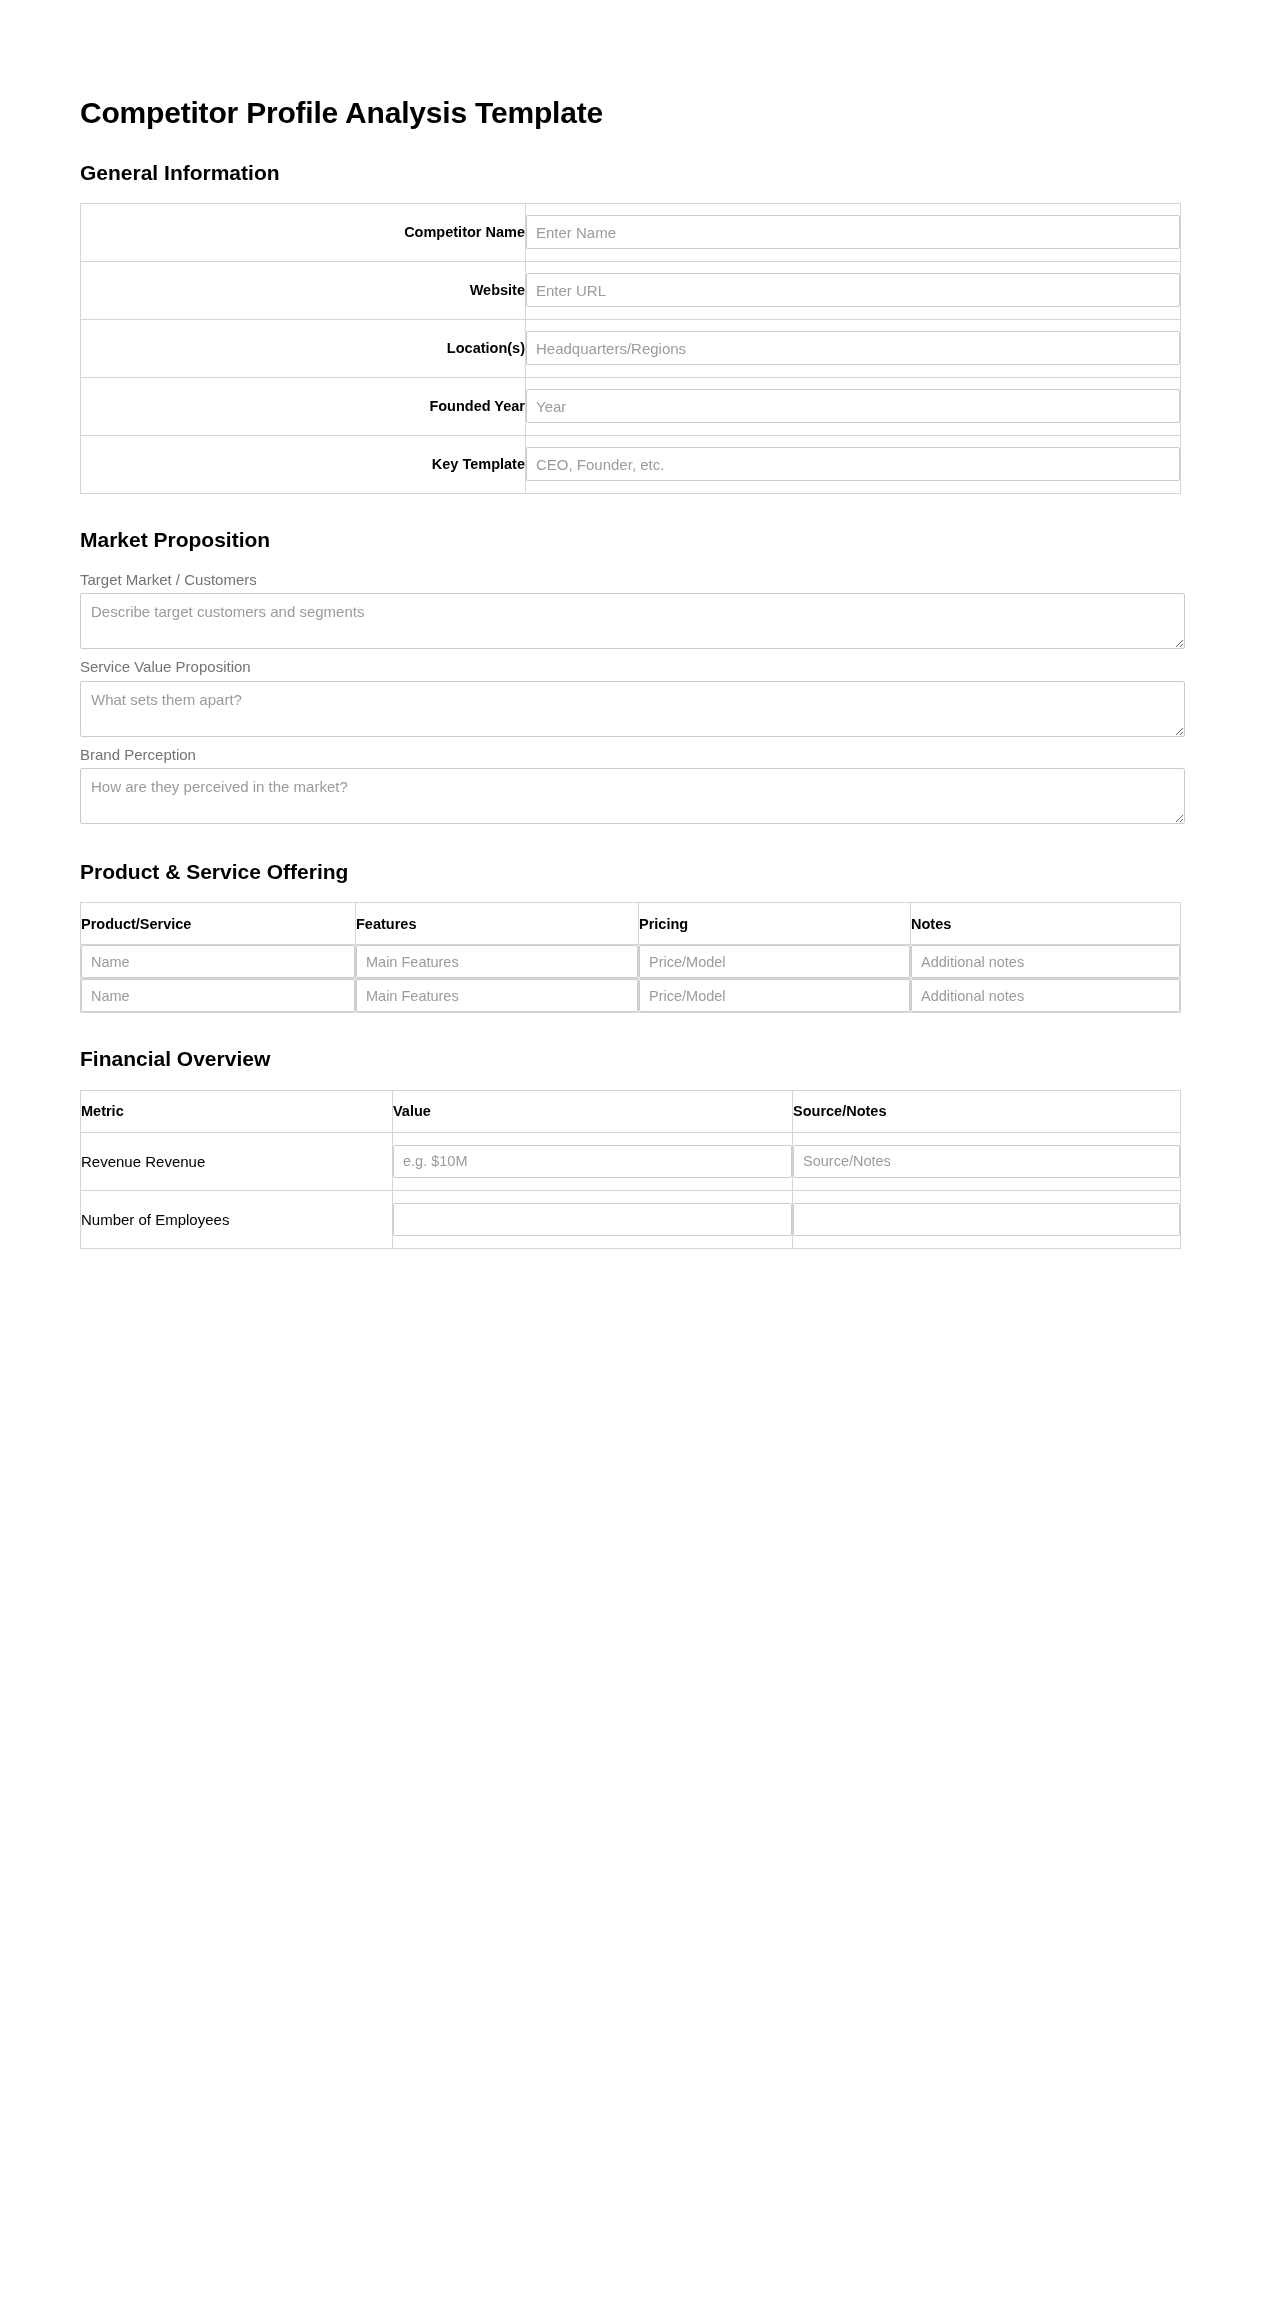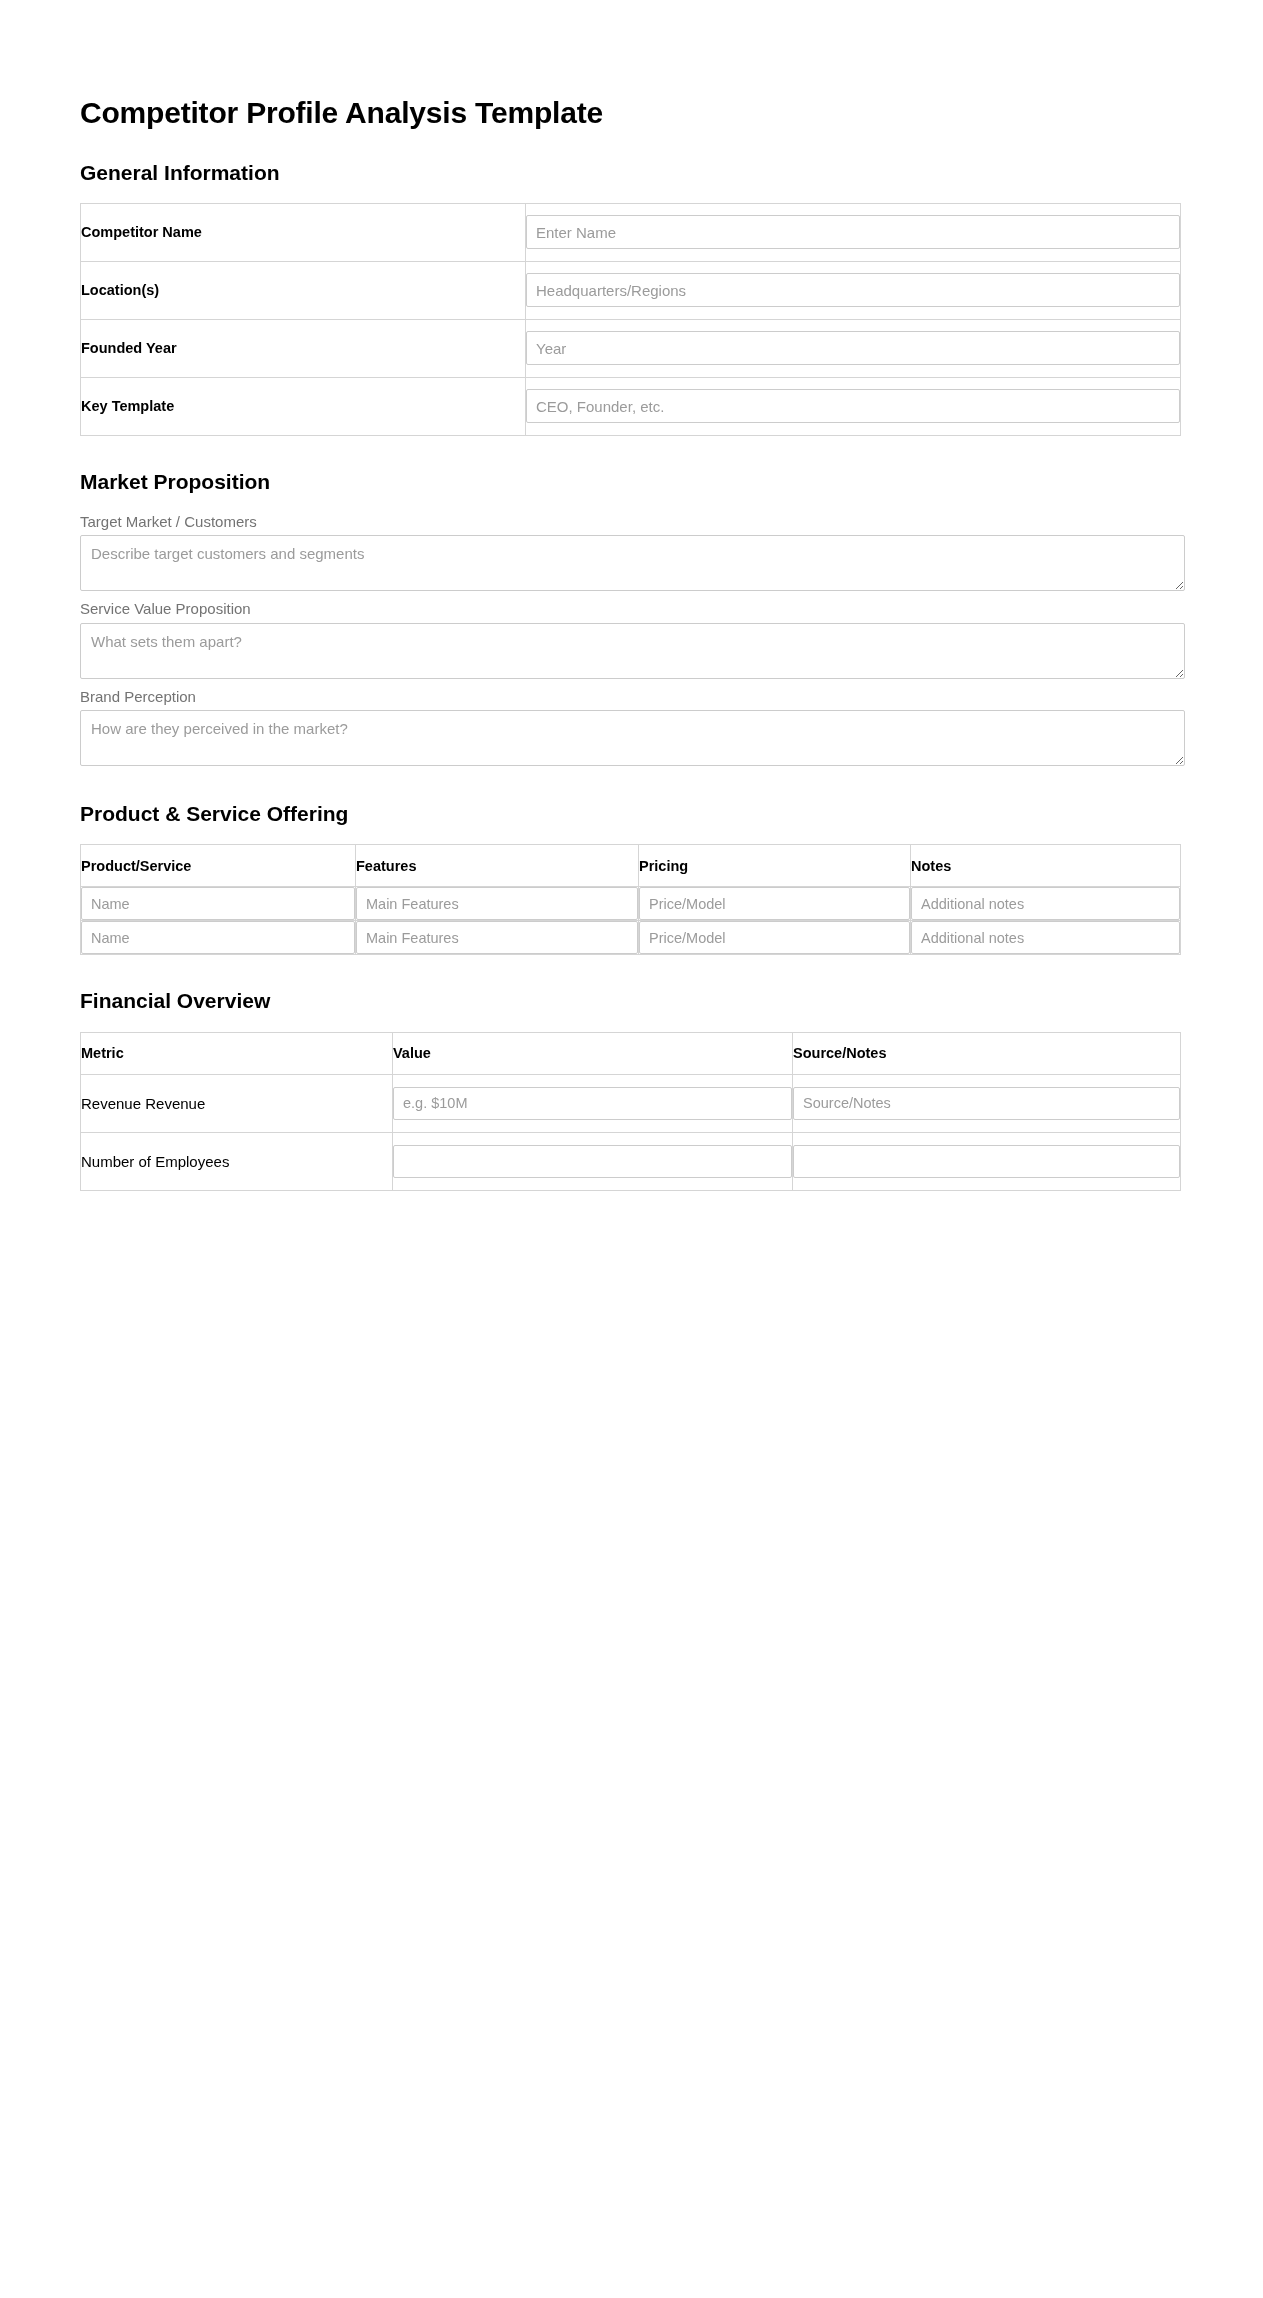--- a/index.html
+++ b/index.html
@@ -64,20 +64,21 @@
     padding: 0;
     vertical-align: middle;
     background: #ffffff;
   }
   td.label-cell {
     font-size: 14.5px;
     font-weight: bold;
     padding: 14px 14px 14px 14px;
     height: 58px;
     box-sizing: border-box;
+    text-align: right;
   }
   td.input-cell {
     padding: 10px 12px;
   }
   th.col-head {
     font-size: 14.5px;
     font-weight: bold;
     text-align: left;
     padding: 13px 14px;
     height: 42px;
@@ -158,20 +159,26 @@
         <table class="grid">
           <colgroup>
               <col class="gi-col-a">
               <col class="gi-col-b">
             </colgroup>
           <tbody>
             <tr>
               <td class="label-cell">Competitor Name</td>
               <td class="input-cell">
                 <input class="field" type="text" placeholder="Enter Name" style="">
+              </td>
+            </tr>
+            <tr>
+              <td class="label-cell">Website</td>
+              <td class="input-cell">
+                <input class="field" type="text" placeholder="Enter URL" style="">
               </td>
             </tr>
             <tr>
               <td class="label-cell">Location(s)</td>
               <td class="input-cell">
                 <input class="field" type="text" placeholder="Headquarters/Regions" style="">
               </td>
             </tr>
             <tr>
               <td class="label-cell">Founded Year</td>

